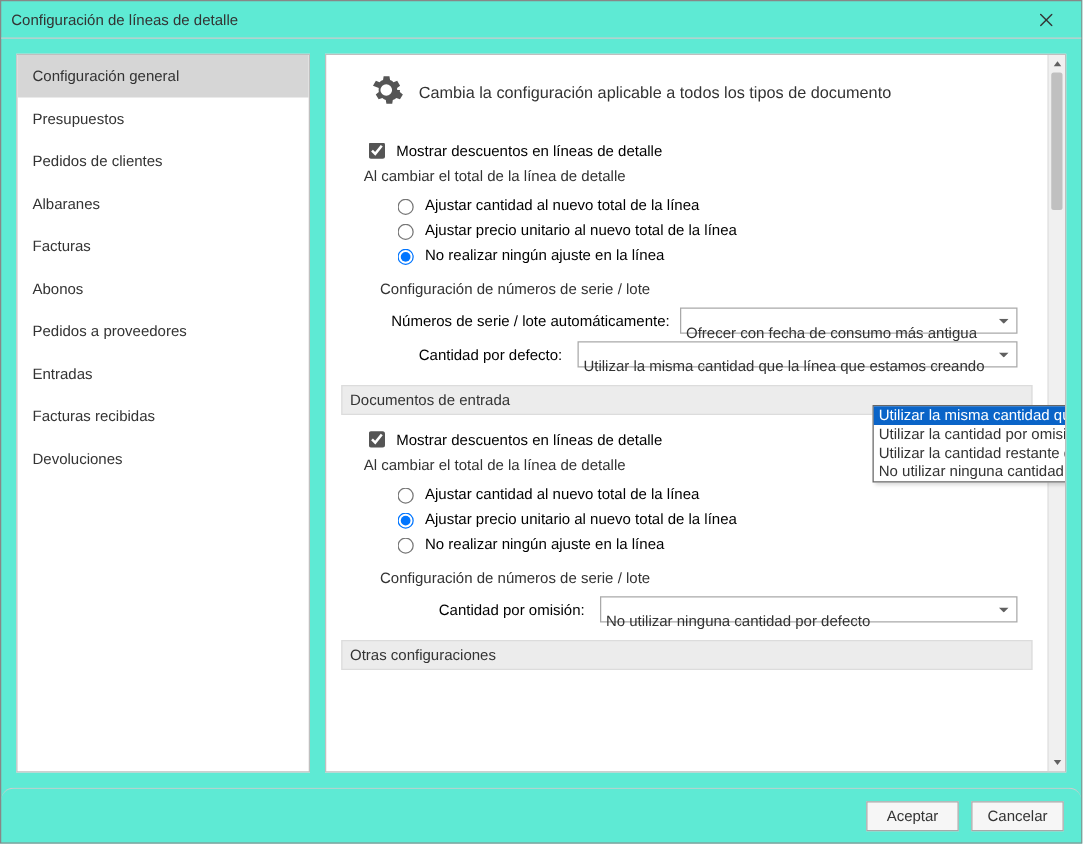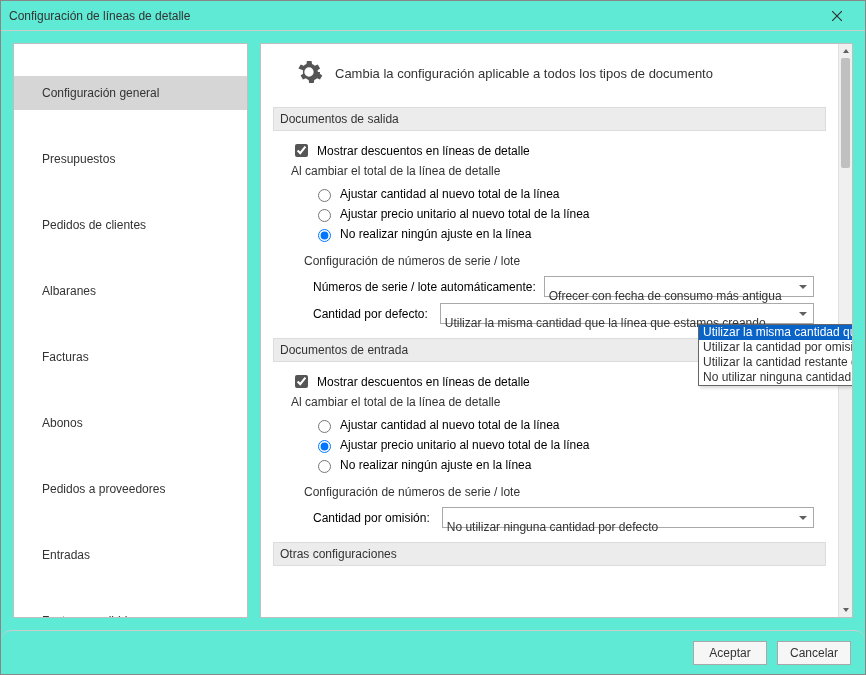--- a/index.html
+++ b/index.html
@@ -4,21 +4,21 @@
 <style>
   * { box-sizing: border-box; font-family: "Segoe UI", Tahoma, Arial, sans-serif; font-size: 12px; }
   body { margin: 0; background: #fff; }
   .window { width: 866px; height: 675px; border: 1px solid #878787; display: flex; flex-direction: column; background: #5eead4; }
   .titlebar { height: 30px; display: flex; align-items: center; padding: 0 8px; border-bottom: 1px solid #ccc; }
   .titlebar .title { flex: 1; color: #333; }
   .titlebar .close { width: 40px; height: 28px; display: flex; align-items: center; justify-content: center; cursor: pointer; }
   .titlebar .close svg { width: 10px; height: 10px; }
   .body { flex: 1; display: flex; padding: 12px; gap: 12px; overflow: hidden; }
   .sidebar { width: 235px; border: 1px solid #bfbfbf; background: #fff; overflow-y: auto; }
-  .sidebar .item { padding: 10px 28px; color: #333; cursor: pointer; margin-top: 32px; }
+  .sidebar .item { padding: 10px 12px; color: #333; cursor: pointer; }
   .sidebar .item.selected { background: #d6d6d6; }
   .main { flex: 1; border: 1px solid #bfbfbf; background: #fff; position: relative; overflow: hidden; }
   .main-scroll { position: absolute; inset: 0 14px 0 0; overflow-y: auto; padding: 0 12px 12px 12px; }
   .scrollbar { position: absolute; right: 0; top: 0; bottom: 0; width: 14px; background: #f0f0f0; border-left: 1px solid #e0e0e0; }
   .scroll-arrow { height: 14px; display: flex; align-items: center; justify-content: center; cursor: pointer; }
   .scroll-arrow svg { width: 8px; height: 8px; fill: #606060; }
   .scroll-track { position: absolute; top: 14px; bottom: 14px; left: 0; right: 0; }
   .scroll-thumb { position: absolute; left: 2px; right: 2px; top: 0; height: 110px; background: #c0c0c0; border-radius: 2px; cursor: pointer; }
   .header-row { display: flex; align-items: center; gap: 12px; padding: 14px 6px 12px 22px; }
   .gear-icon svg { width: 28px; height: 28px; fill: #555; }
@@ -80,21 +80,20 @@
 
         <div class="header-row">
           <span class="gear-icon">
             <svg viewBox="0 0 24 24">
                 <path d="M12 8a4 4 0 100 8 4 4 0 000-8zm9.4 4c0 .5 0 1-.1 1.4l2.1 1.6-2 3.4-2.5-1a7.6 7.6 0 01-2.4 1.4l-.4 2.7h-4l-.4-2.7a7.6 7.6 0 01-2.4-1.4l-2.5 1-2-3.4 2.1-1.6c-.1-.4-.1-.9-.1-1.4s0-1 .1-1.4L2.9 9l2-3.4 2.5 1A7.6 7.6 0 019.8 5.2L10.2 2.5h4l.4 2.7c.9.3 1.7.8 2.4 1.4l2.5-1 2 3.4-2.1 1.6c.1.4.1.9.1 1.4z"></path>
               </svg>
           </span>
           <span class="header-title">Cambia la configuración aplicable a todos los tipos de documento</span>
         </div>
 
-        <div class="section-header">Documentos de salida</div>
         <div class="section-body">
           <div class="checkbox-row">
             <input type="checkbox" checked="" style="">
             <span>Mostrar descuentos en líneas de detalle</span>
           </div>
           <div class="label-indent">Al cambiar el total de la línea de detalle</div>
           <div class="radio-group">
             <div class="radio-row">
                 <input type="radio" name="salida" style="">
                 <span>Ajustar cantidad al nuevo total de la línea</span>
@@ -114,21 +113,21 @@
             <div class="combo">
               <span class="ctext">Ofrecer con fecha de consumo más antigua</span>
               <span class="carrow">
                   <svg viewBox="0 0 8 4">
                     <polygon points="0,0 8,0 4,4"></polygon>
                   </svg>
                 </span>
             </div>
           </div>
           <div class="combo-row short">
-            <span class="lbl" style="min-width:auto;">Cantidad por defecto:</span>
+            <span class="lbl" style="min-width:auto;margin-left:22px;">Cantidad por defecto:</span>
             <div class="combo wide" style="margin-left:4px;">
               <span class="ctext">Utilizar la misma cantidad que la línea que estamos creando</span>
               <span class="carrow">
                   <svg viewBox="0 0 8 4">
                     <polygon points="0,0 8,0 4,4"></polygon>
                   </svg>
                 </span>
             </div>
           </div>
         </div>
@@ -149,21 +148,21 @@
                 <input type="radio" name="entrada" checked="" style="">
                 <span>Ajustar precio unitario al nuevo total de la línea</span>
               </div>
             <div class="radio-row">
                 <input type="radio" name="entrada" style="">
                 <span>No realizar ningún ajuste en la línea</span>
               </div>
           </div>
           <div class="sub-label">Configuración de números de serie / lote</div>
           <div class="combo-row short">
-            <span class="lbl" style="min-width:auto;">Cantidad por omisión:</span>
+            <span class="lbl" style="min-width:auto;margin-left:38px;">Cantidad por omisión:</span>
             <div class="combo wide" style="margin-left:4px;">
               <span class="ctext">No utilizar ninguna cantidad por defecto</span>
               <span class="carrow">
                   <svg viewBox="0 0 8 4">
                     <polygon points="0,0 8,0 4,4"></polygon>
                   </svg>
                 </span>
             </div>
           </div>
         </div>

